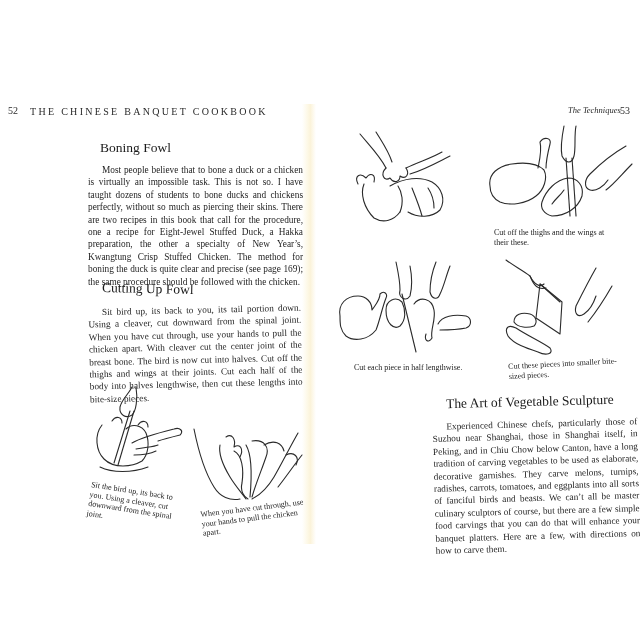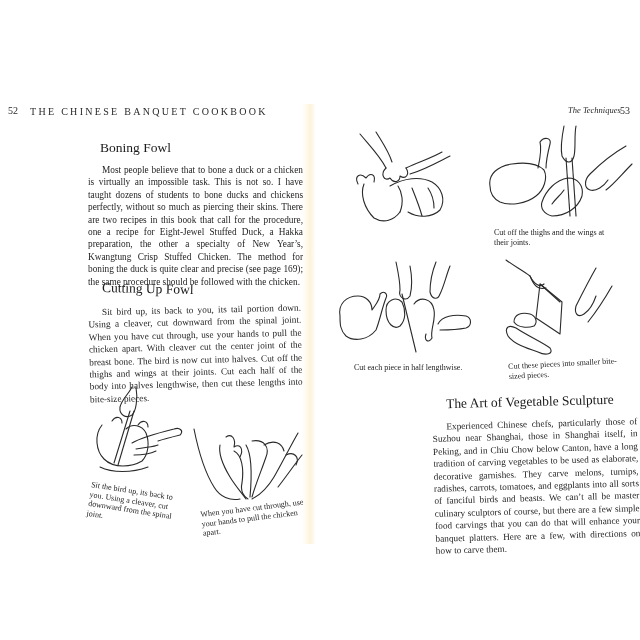--- a/index.html
+++ b/index.html
@@ -176,21 +176,21 @@
         <path d="M80 34 L84 92"></path>
         <path d="M86 34 L90 92"></path>
         <path d="M140 22 C126 30 114 40 104 50 C98 56 98 64 104 66 C110 68 118 62 122 56"></path>
         <path d="M146 40 C136 50 128 60 120 66"></path>
         <path d="M4 62 C2 50 12 42 26 40 C40 38 52 40 58 46 C62 54 58 66 50 72 C40 80 24 82 14 78 C6 74 4 68 4 62"></path>
         <path d="M52 44 C54 34 56 26 54 18 C58 12 66 14 64 20 C62 28 60 36 60 44"></path>
         <path d="M56 78 C60 66 70 56 82 54 C92 54 98 62 96 72 C92 84 80 92 66 92 C58 90 54 84 56 78"></path>
         <path d="M66 80 C70 74 74 72 78 66"></path>
       </svg>
     </div>
-    <p class="caption" style="left:178px; top:228px; width:120px;">Cut off the thighs and the wings at their joints.</p>
+    <p class="caption" style="left:178px; top:228px; width:120px;">Cut off the thighs and the wings at their these.</p>
 
     <div class="illus" style="left:20px; top:258px; width:140px; height:96px;">
       <svg viewBox="0 0 140 96">
         <path d="M60 4 C62 14 64 22 64 32 C62 40 70 44 74 38 C76 30 76 18 74 8"></path>
         <path d="M66 36 L80 94"></path>
         <path d="M100 4 C96 14 94 24 94 34 C96 42 102 42 104 36 C108 28 110 18 114 8"></path>
         <path d="M4 58 C2 46 10 38 22 38 C30 38 36 44 36 52 C40 46 44 42 44 36 C48 32 52 36 50 40 C46 50 44 62 40 72 C32 82 18 84 10 78 C4 72 4 66 4 58"></path>
         <path d="M50 52 C50 42 60 38 66 44 C70 52 70 62 64 68 C58 72 50 66 50 52"></path>
         <path d="M78 46 C84 38 96 40 98 52 C100 62 94 72 96 80 C92 86 88 82 90 76"></path>
         <path d="M102 66 C106 58 118 56 130 58 C136 60 136 68 130 70 C120 72 110 72 104 72"></path>

